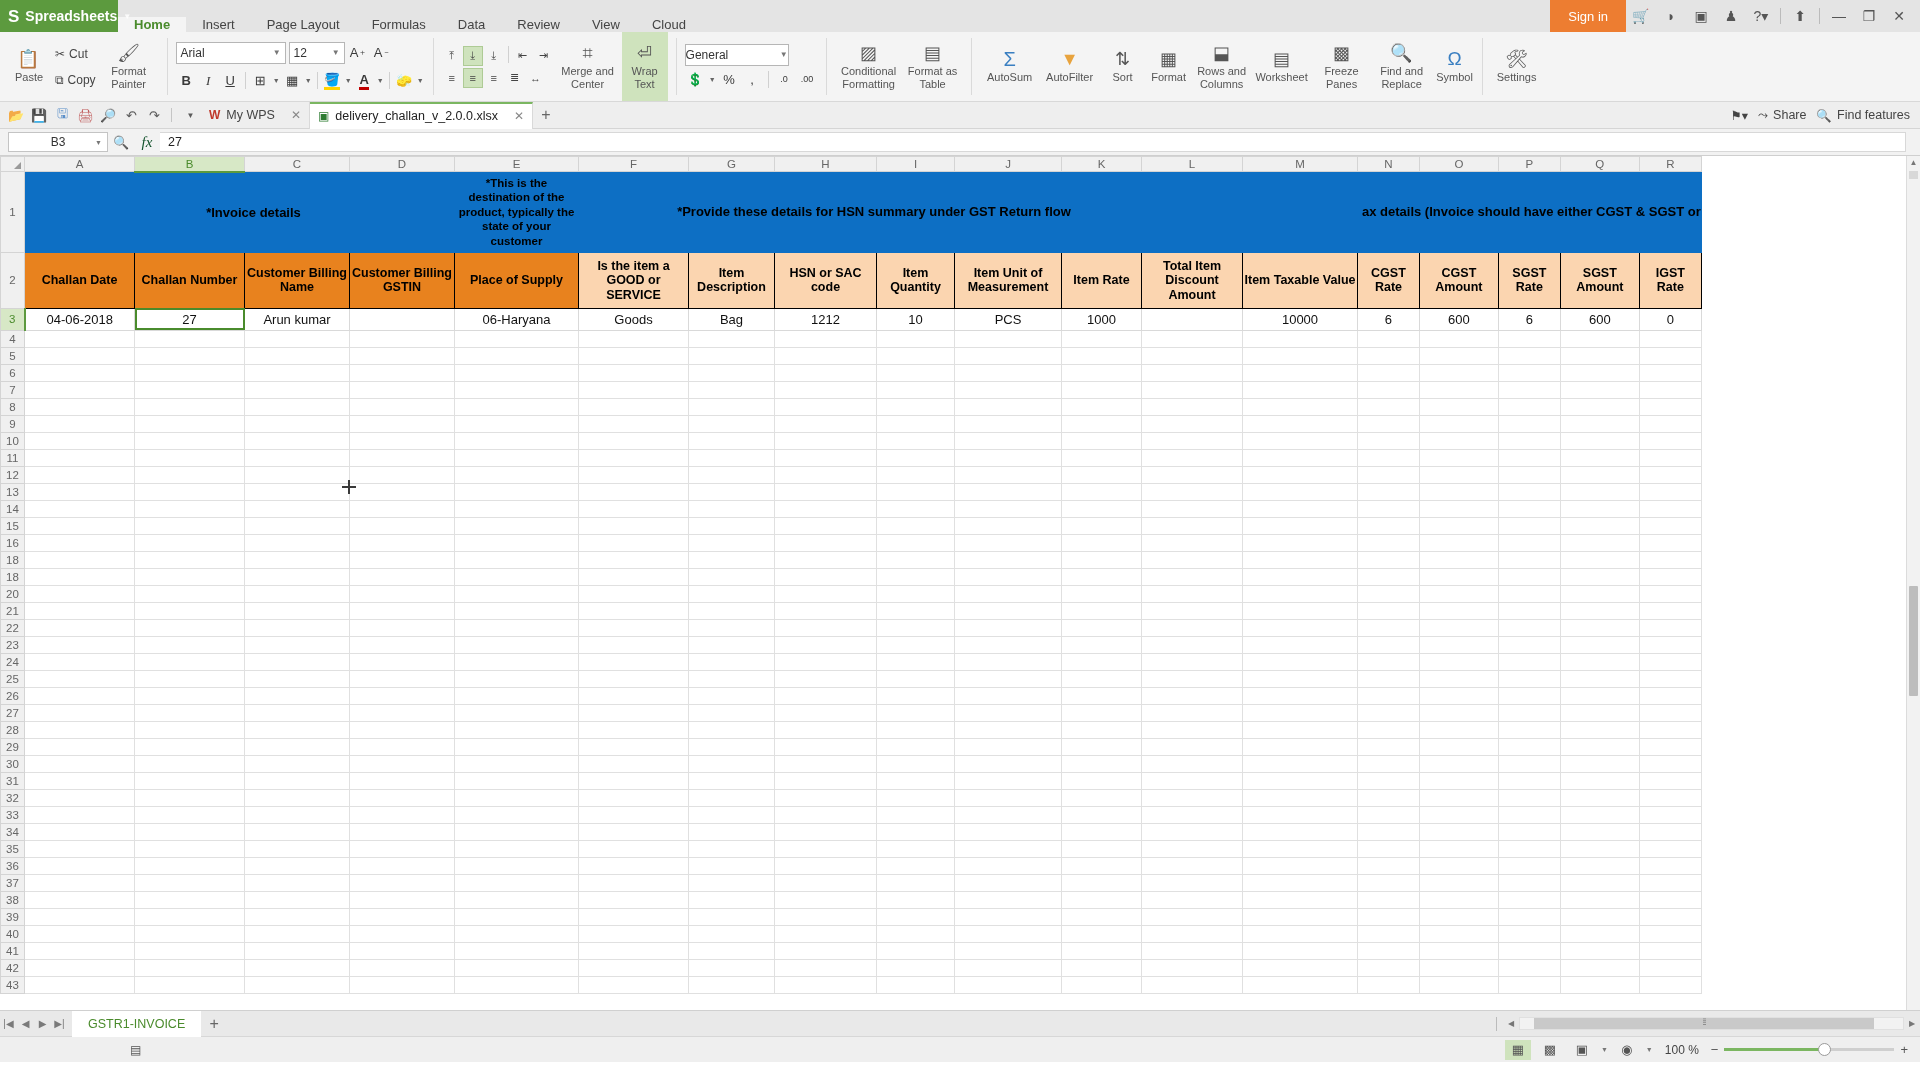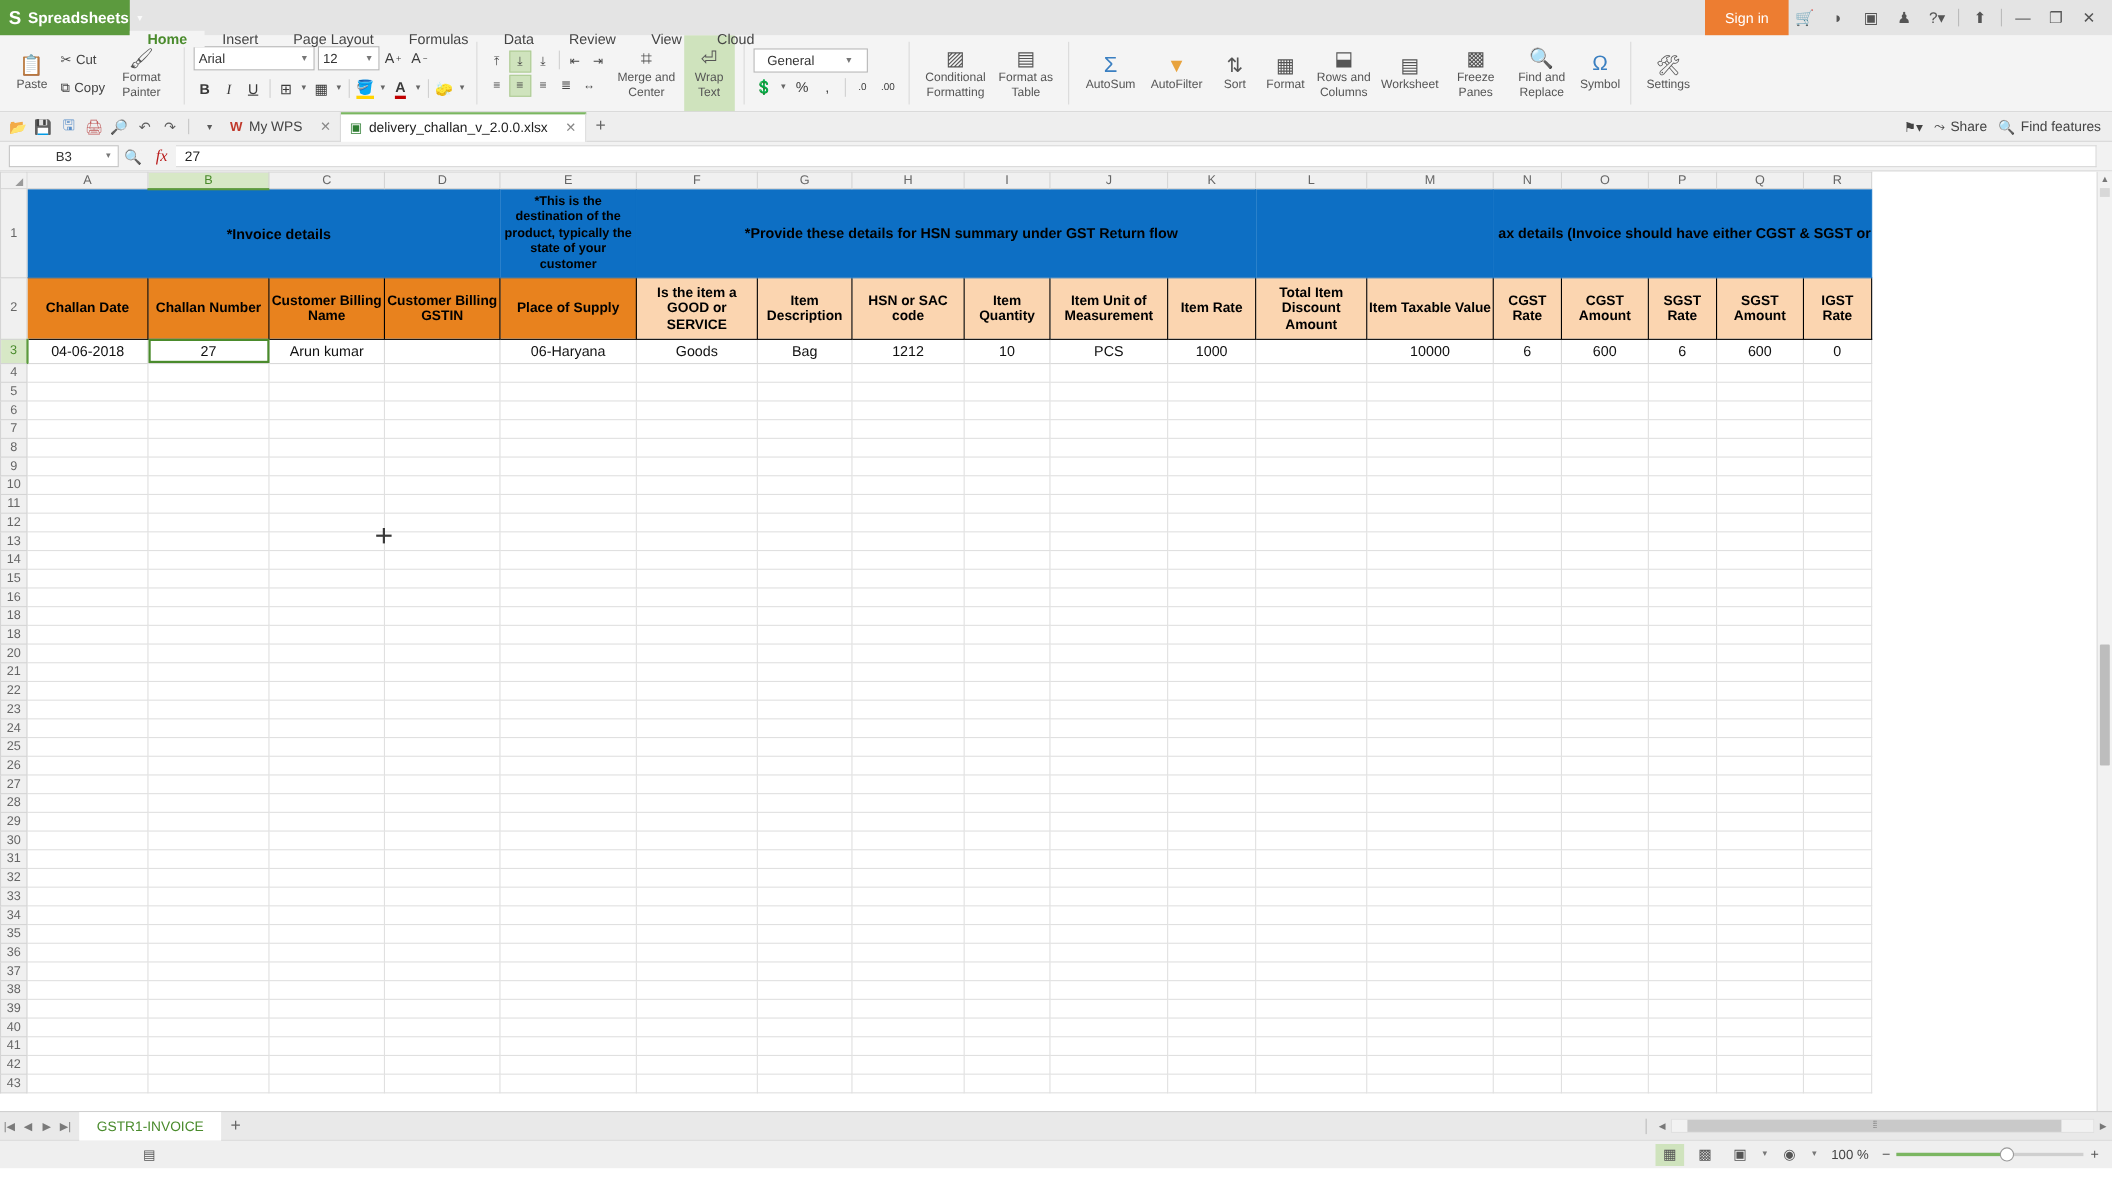--- a/index.html
+++ b/index.html
@@ -17,21 +17,21 @@
     height:32px; background:#e4e4e4; display:flex; align-items:stretch;
     position:relative;
   }
   #app-badge {
     width:118px; background:#5c9a3e; display:flex; align-items:center;
     gap:6px; padding-left:8px; color:#fff; font-weight:bold; font-size:14px;
   }
   #app-badge .logo { font-size:17px; font-weight:bold; line-height:1; }
   #app-badge .caret { margin-left:auto; margin-right:8px; font-size:8px; opacity:.85; }
 
-  .menu-tabs { display:flex; align-items:flex-start;margin-top:28px; }
+  .menu-tabs { display:flex; align-items:flex-end;margin-top:28px; }
   .menu-tab {
     padding:0 16px; display:flex; align-items:center; font-size:13px;
     color:#444; cursor:default;
   }
   .menu-tab.active { background:#f4f4f4; color:#4a8b2c; font-weight:bold; }
 
   #title-right {
     margin-left:auto; display:flex; align-items:center; gap:0px; padding-right:6px;
   }
   #signin {
@@ -88,21 +88,21 @@
   .align-row { display:flex; gap:1px; }
   .ab {
     width:20px; height:20px; display:flex; align-items:center; justify-content:center;
     font-size:11px; color:#444;
   }
   .ab.on { background:#cfe3bd; border:1px solid #aecb95; }
 
   .numfmt { display:flex; flex-direction:column; justify-content:center; gap:3px; }
   .numsel {
     width:104px; height:22px; border:1px solid #b6b6b6; background:#fff;
-    display:flex; align-items:center; padding:0 12px; font-size:12px;
+    display:flex; align-items:center; padding:0 0; font-size:12px;
   }
   .numrow { display:flex; align-items:center; gap:2px; }
 
   .cellstyle-lbl { text-align:center; }
 
   
   #qabar {
     height:27px; background:#eeeeee; display:flex; align-items:center;
     border-bottom:1px solid #d5d5d5;
   }
@@ -131,21 +131,21 @@
     height:27px; background:#f2f2f2; display:flex; align-items:center;
     border-bottom:1px solid #cfcfcf;
   }
   #namebox {
     width:100px; height:20px; margin-left:8px; background:#fff;
     border:1px solid #c4c4c4; display:flex; align-items:center;
     justify-content:center; font-size:12px; position:relative;
   }
   #namebox .nb-caret { position:absolute; right:5px; font-size:7px; color:#777; }
   #fbar .fb-ico { width:26px; text-align:center; font-size:13px; color:#5b5b5b; }
-  #fbar .fx { font-style:italic; font-family:"Liberation Serif",serif; font-size:15px; color:#b91c1c; }
+  #fbar .fx { font-style:italic; font-family:"Liberation Serif",serif; font-size:15px; color:#14532d; }
   #formula-input {
     flex:1; height:20px; background:#fff; border:1px solid #d8d8d8; border-left:none;
     display:flex; align-items:center; padding-left:8px; font-size:12.5px; color:#222;
     margin-right:14px;
   }
 
   
   #gridwrap { position:relative; height:854px; background:#fff; overflow:hidden; }
   table.sheet { border-collapse:collapse; table-layout:fixed; }
   .colhdr td, .colhdr th {

